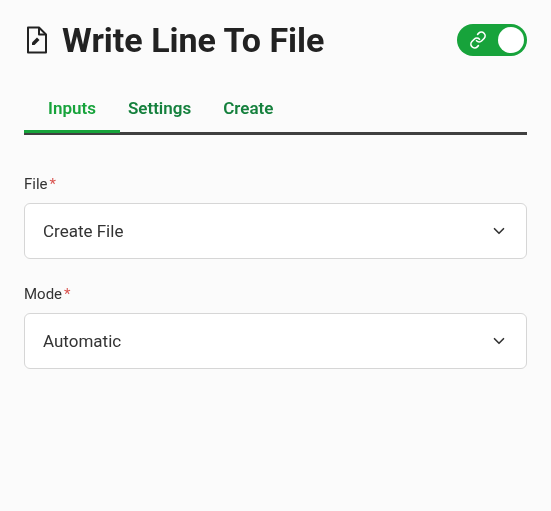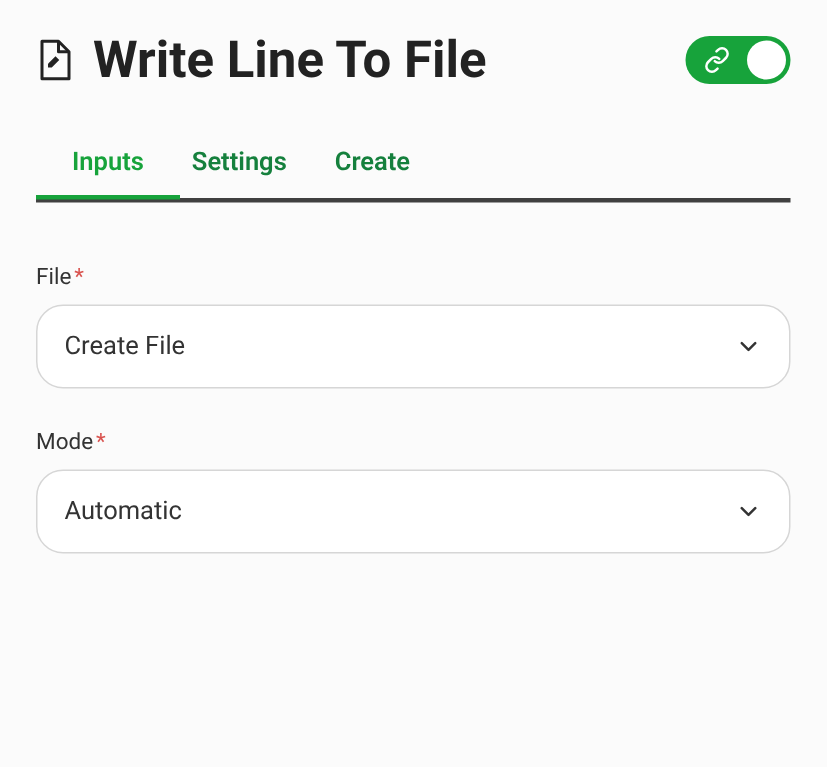--- a/index.html
+++ b/index.html
@@ -94,21 +94,21 @@
   }
   .req {
     color: #d9534f;
     margin-left: 2px;
   }
   .select {
     width: 100%;
     height: 56px;
     border: 1px solid #d6d6d6;
     background: #fff;
-    border-radius: 18px;
+    border-radius: 6px;
     display: flex;
     align-items: center;
     justify-content: space-between;
     padding: 0 18px 0 18px;
     cursor: pointer;
   }
   .select-value {
     font-size: 17px;
     color: #333;
   }

